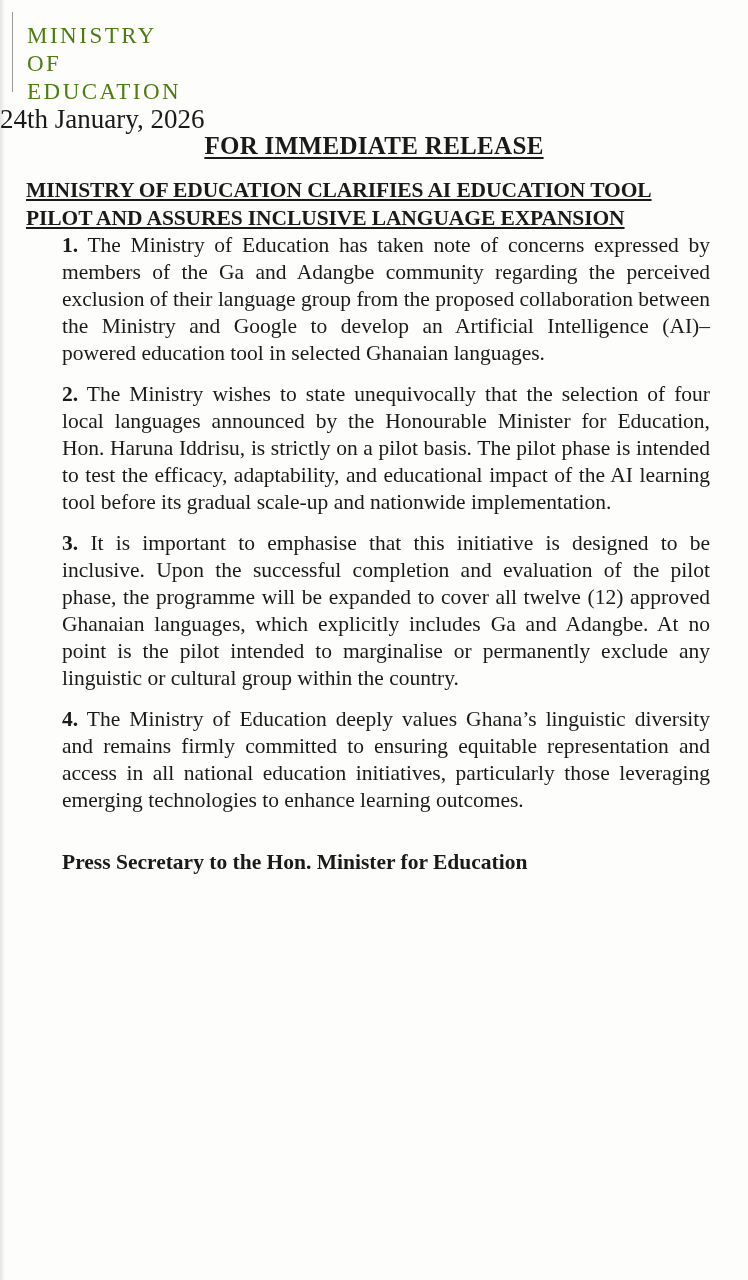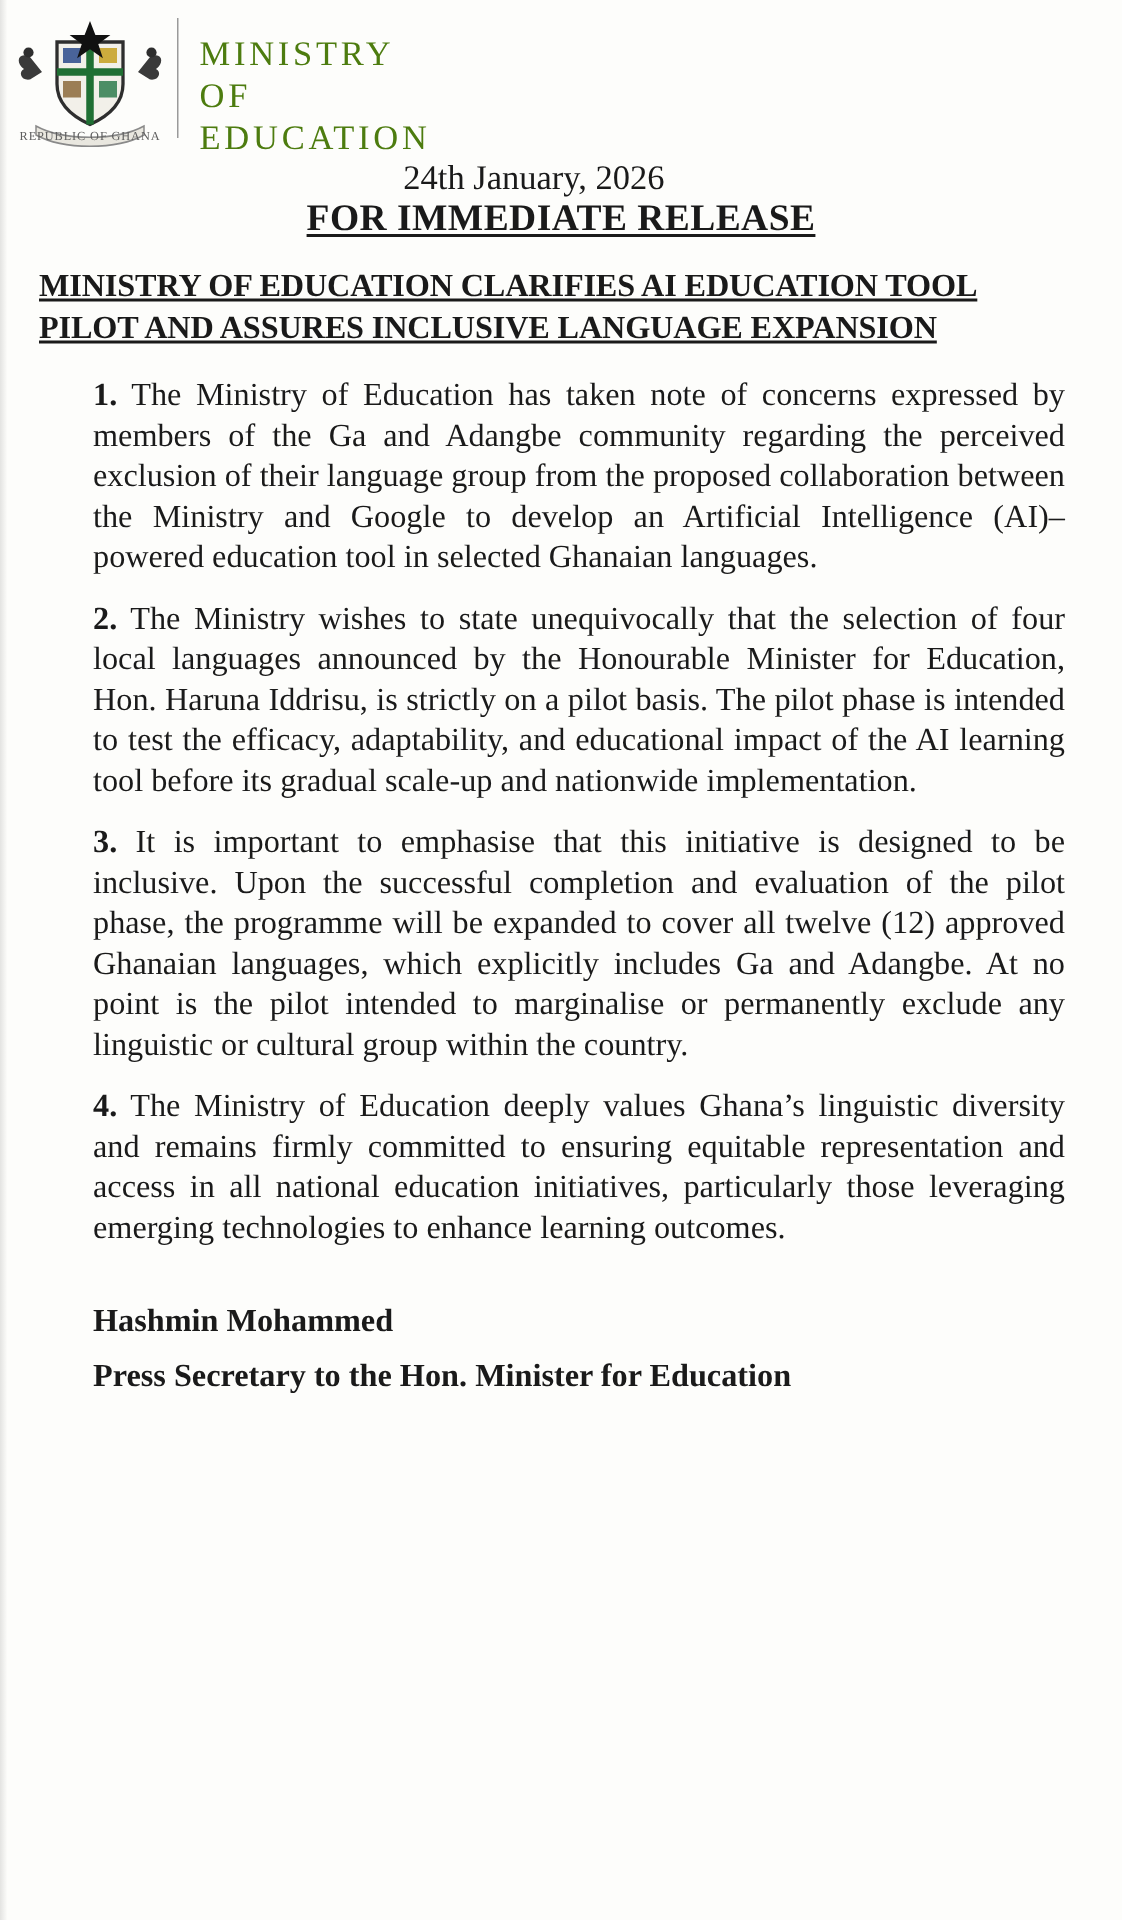--- a/index.html
+++ b/index.html
@@ -52,23 +52,23 @@
     letter-spacing: 2.5px;
     font-size: 23px;
     line-height: 28px;
     padding-top: 14px;
     white-space: pre-line;
     font-weight: 400;
   }
 
   
   .date-row {
-    text-align: center;
+    text-align: left;
     padding: 2px 36px 0 0;
-    font-size: 23px;
+    font-size: 27px;
     line-height: 26px;
   }
 
   
   .headline {
     text-align: center;
     font-weight: bold;
     font-size: 25px;
     text-decoration: underline;
     text-underline-offset: 3px;
@@ -80,21 +80,20 @@
     line-height: 28px;
     text-decoration: underline;
     text-underline-offset: 2px;
     margin: 16px 26px 0 26px;
     letter-spacing: -0.1px;
   }
 
   
   .body-wrap {
     padding: 0 38px 0 62px;
-    margin-top: 18px;
   }
   p.para {
     text-align: justify;
     text-justify: inter-word;
     font-size: 21.5px;
     line-height: 27px;
     margin: 0 0 14px 0;
     hyphens: none;
   }
   p.para .num {
@@ -120,44 +119,20 @@
 </style>
 </head>
 <body>
 
 <div class="page">
 
   <div class="edge-shadow"></div>
 
   <div class="letterhead">
 
-    <div class="crest">
-      <svg width="104" height="94" viewBox="0 0 104 94" xmlns="http://www.w3.org/2000/svg">
-
-        <path d="M12 30 C4 26 2 34 8 38 C4 40 6 46 12 45 L20 40 Z" fill="#3a3a3a"></path>
-        <path d="M92 30 C100 26 102 34 96 38 C100 40 98 46 92 45 L84 40 Z" fill="#3a3a3a"></path>
-        <circle cx="11" cy="27" r="3.4" fill="#2e2e2e"></circle>
-        <circle cx="93" cy="27" r="3.4" fill="#2e2e2e"></circle>
-
-        <path d="M30 20 H74 V48 C74 62 63 70 52 75 C41 70 30 62 30 48 Z" fill="#f2f0e9" stroke="#2e2e2e" stroke-width="2.2"></path>
-
-        <path d="M52 20 V75" stroke="#1f6f33" stroke-width="5"></path>
-        <path d="M30 40 H74" stroke="#1f6f33" stroke-width="5"></path>
-
-        <rect x="34" y="24" width="12" height="10" fill="#2b4a8b" opacity="0.85"></rect>
-        <rect x="58" y="24" width="12" height="10" fill="#c8a32a" opacity="0.9"></rect>
-        <rect x="34" y="46" width="12" height="11" fill="#8c6a3b" opacity="0.85"></rect>
-        <rect x="58" y="46" width="12" height="11" fill="#2f7d4d" opacity="0.85"></rect>
-
-        <polygon points="52,6 55.6,15.4 65.6,15.4 57.5,21.3 60.6,30.8 52,24.9 43.4,30.8 46.5,21.3 38.4,15.4 48.4,15.4" fill="#111111"></polygon>
-
-        <path d="M16 76 C34 86 70 86 88 76 L88 82 C70 92 34 92 16 82 Z" fill="#e9e7df" stroke="#8a8a8a" stroke-width="1"></path>
-        <text x="52" y="85" font-family="Liberation Serif, serif" font-size="8.2" fill="#5e5e5e" text-anchor="middle" letter-spacing="0.6">REPUBLIC OF GHANA</text>
-      </svg>
-    </div>
 
     <div class="divider-vert"></div>
 
     <div class="ministry-name">MINISTRY
 OF
 EDUCATION</div>
   </div>
 
   <div class="date-row">24th January, 2026</div>
 
@@ -174,17 +149,16 @@
     </p>
     <p class="para">
       <span class="num">3.</span><span> It is important to emphasise that this initiative is designed to be inclusive. Upon the successful completion and evaluation of the pilot phase, the programme will be expanded to cover all twelve (12) approved Ghanaian languages, which explicitly includes Ga and Adangbe. At no point is the pilot intended to marginalise or permanently exclude any linguistic or cultural group within the country.</span>
     </p>
     <p class="para">
       <span class="num">4.</span><span> The Ministry of Education deeply values Ghana’s linguistic diversity and remains firmly committed to ensuring equitable representation and access in all national education initiatives, particularly those leveraging emerging technologies to enhance learning outcomes.</span>
     </p>
   </div>
 
   <div class="sign-block">
-    <div>Hashmin Mohammed</div>
     <div>Press Secretary to the Hon. Minister for Education</div>
   </div>
 
 </div>
 
 </body></html>

